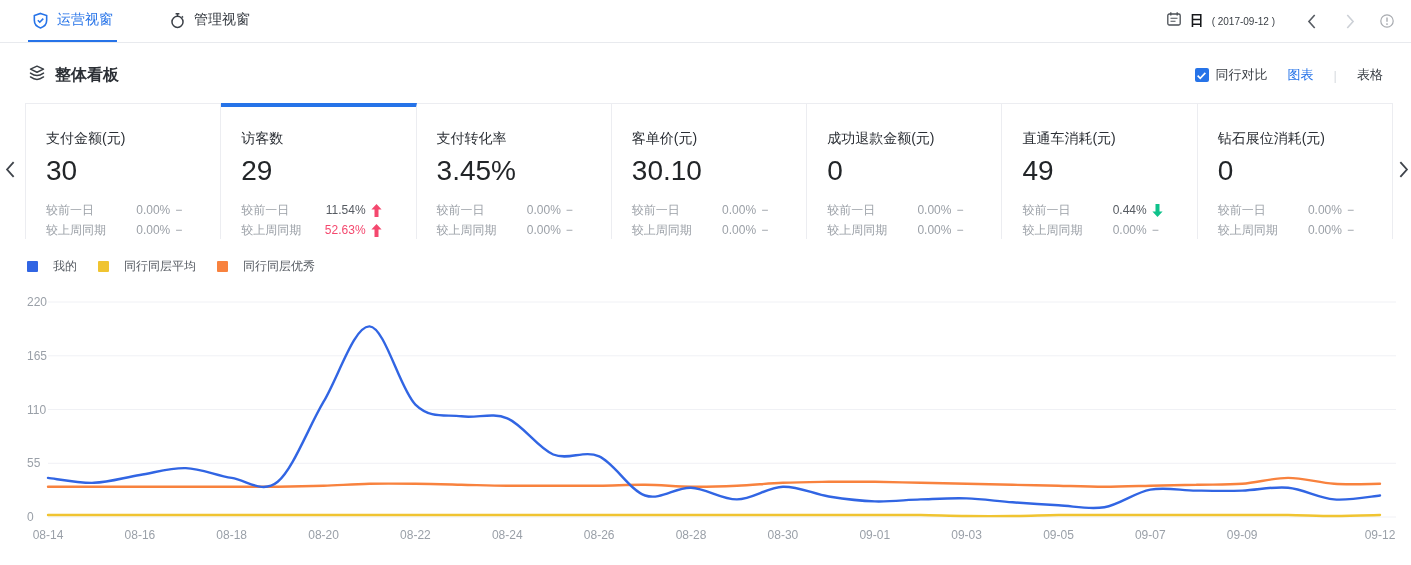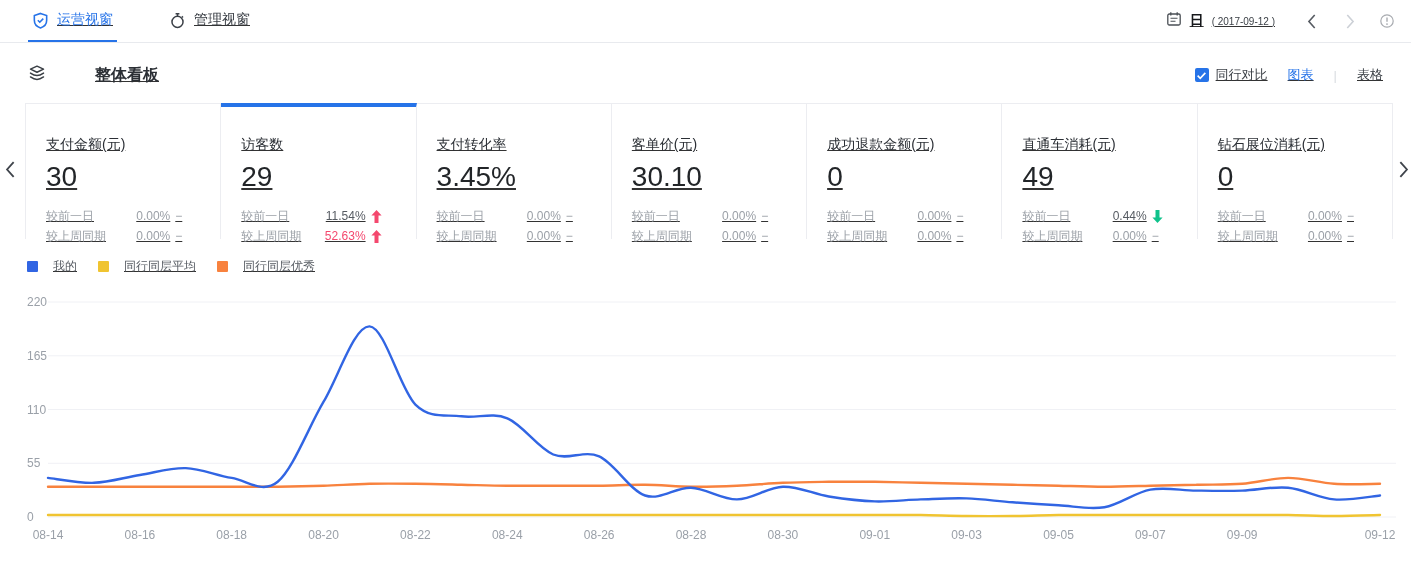--- a/index.html
+++ b/index.html
@@ -1,56 +1,56 @@
 <!DOCTYPE html>
 <html><head>
 <meta charset="utf-8">
 <style>
   html,body{margin:0;padding:0;background:#fff;}
   body{width:1411px;height:565px;font-family:"Liberation Sans","DejaVu Sans",sans-serif;color:#333;overflow:hidden;}
-  .page{position:relative;width:1411px;height:565px;background:#fff;text-decoration:underline;}
+  .page{position:relative;width:1411px;height:565px;background:#fff;}
 
   
   .topnav{height:42px;display:flex;align-items:stretch;border-bottom:1px solid #e8eaee;padding:0 16px;}
   .nav-tabs{display:flex;align-items:stretch;}
   .tab{display:flex;align-items:center;gap:8px;margin-left:12px;padding:0 4px;margin-right:36px;
        font-size:14px;color:#363b42;cursor:pointer;border-bottom:2px solid transparent;}
   .tab.active{color:#2673e8;border-bottom:2px solid #2673e8;}
   .tab .ticon{display:flex;align-items:center;}
   .nav-right{margin-left:auto;display:flex;align-items:center;gap:14px;}
   .date-group{display:flex;align-items:center;gap:8px;}
   .date-mode{font-size:14px;font-weight:bold;color:#16181b;}
   .date-value{font-size:10px;color:#3a3f45;}
   .nav-chev{display:flex;align-items:center;padding:0 8px;cursor:pointer;}
   .nav-chev.prev{color:#565b62;margin-left:10px;}
   .nav-chev.next{color:#ccd0d6;}
   .info-btn{display:flex;align-items:center;margin-left:2px;cursor:pointer;}
 
   
   .board-header{margin-top:17px;height:30px;display:flex;align-items:center;padding:0 28px;}
   .board-title-wrap{display:flex;align-items:center;gap:9px;}
-  .board-title{font-size:16px;font-weight:bold;color:#2b2f35;margin-left:40px;}
+  .board-title{font-size:16px;font-weight:bold;color:#2b2f35;}
   .board-tools{margin-left:auto;display:flex;align-items:center;}
   .checkbox{width:14px;height:14px;border-radius:2px;background:#2673e8;display:flex;align-items:center;justify-content:center;cursor:pointer;}
   .compare-label{font-size:13px;color:#3a3f45;margin-left:7px;cursor:pointer;}
   .view-switch{display:flex;align-items:center;margin-left:20px;font-size:13px;gap:12px;}
   .view-chart{color:#2673e8;cursor:pointer;}
   .view-sep{color:#d9dce1;margin:0 8px;}
   .view-table{color:#3a3f45;cursor:pointer;}
 
   
   .cards-wrap{position:relative;margin-top:13px;}
   .carousel-chev{position:absolute;top:58px;color:#3f444b;cursor:pointer;}
   .carousel-chev.left{left:5px;}
   .carousel-chev.right{right:2px;}
   .cards-strip{margin:0 18px 0 25px;display:flex;border-left:1px solid #ecedf1;}
   .card{flex:1;border-right:1px solid #ecedf1;border-top:1px solid #ecedf1;height:136px;box-sizing:border-box;
         padding:26px 0 0 20px;cursor:pointer;background:#fff;}
   .card.active{border-top:4px solid #2673e8;padding-top:23px;}
-  .card-title{font-size:14px;color:#2b2f35;margin-top:6px;}
+  .card-title{font-size:14px;color:#2b2f35;}
   .card-value{font-size:28px;color:#222528;margin-top:7px;line-height:1.15;}
   .card-rows{margin-top:13px;padding-right:28px;}
   .crow{display:flex;align-items:center;height:20px;font-size:12px;}
   .crow-label{color:#9ba0a7;}
   .crow-spacer{flex:1;}
   .crow-value{text-align:right;}
   .val-light{color:#9ba0a7;}
   .val-dark{color:#565b62;}
   .val-red{color:#f4486e;}
   .crow-ind{width:17px;margin-left:5px;display:flex;align-items:center;}

